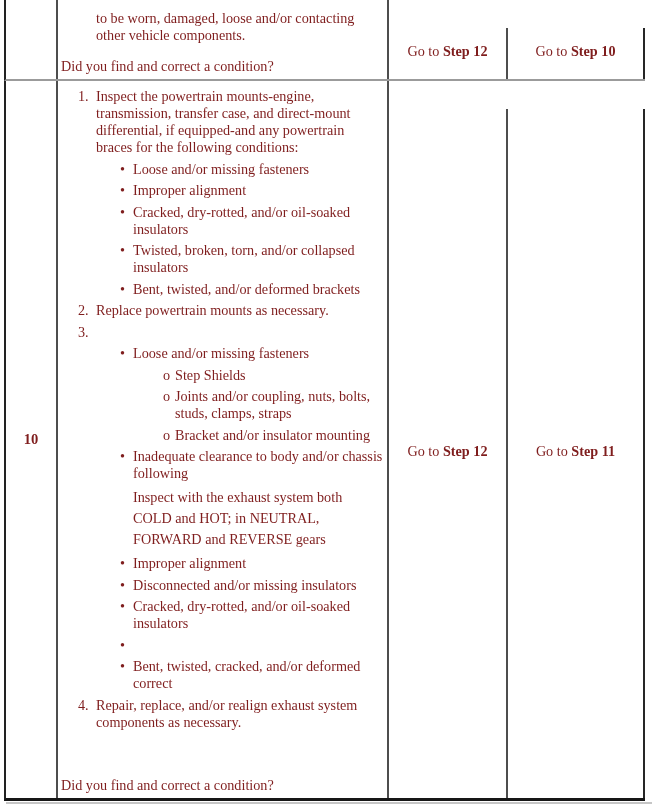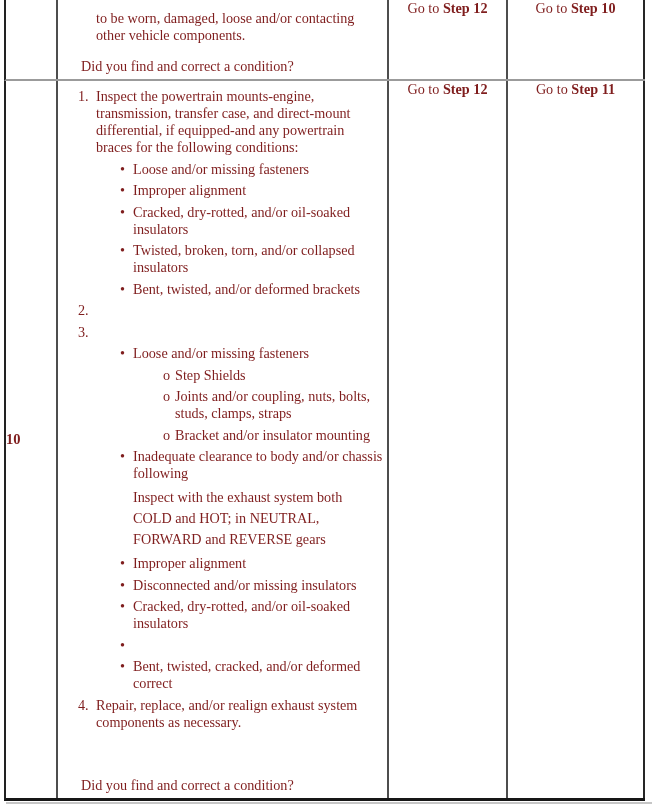--- a/index.html
+++ b/index.html
@@ -13,48 +13,48 @@
     font-size:14.2px;
     line-height:17px;
   }
   .dtable{position:absolute;left:4px;top:0;}
   .trow{display:flex;border-left:2px solid #222222;}
   .row-prev{height:79px;border-bottom:2px solid #9b9b9b;}
   .row-main{height:717px;border-bottom:3px solid #161616;}
   .cell{box-sizing:border-box;overflow:visible;}
   .step-cell{
     width:52px;border-right:2px solid #4d4d4d;
-    display:flex;align-items:center;
+    display:flex;align-items:center;justify-content:center;
     font-weight:bold;font-size:14.6px;
   }
   .action-cell{
     width:331px;border-right:2px solid #4d4d4d;
     display:flex;flex-direction:column;
     padding:7px 0 4px 3px;
   }
   .goto-cell{
     border-right:2px solid #4d4d4d;
-    display:flex;align-items:flex-start;justify-content:center;
-    padding-bottom:5px;text-align:center;
+    display:flex;align-items:center;justify-content:center;
+    padding-bottom:5px;text-align:center;margin-top:28px;
   }
   .yes-cell{width:119px;}
   .no-cell{width:137px;border-right:2px solid #262626;}
   .blk{display:flex;margin-bottom:4.5px;}
   .blk .txt{white-space:pre;}
   .marker{flex:0 0 auto;}
   .blk.continuation{margin-left:35px;margin-top:3px;}
   .blk.numbered{margin-left:17px;}
   .numbered .marker{width:18px;}
   .blk.bullet{margin-left:59px;}
   .bullet .marker{width:13px;}
   .blk.circle{margin-left:102px;}
   .circle .marker{width:12px;}
   .blk.paragraph{margin:5px 0 5px 72px;}
   .paragraph .txt{line-height:21px;}
-  .question{margin-top:auto;margin-left:20px;}
+  .question{margin-top:auto;}
   .goto-text b{font-weight:bold;}
   .shadow-line{position:absolute;left:6px;top:802px;width:646px;height:2px;background:#c6c6c6;}
 </style>
 </head>
 <body>
 
 <div class="page">
   <div class="dtable">
 
     <div class="trow row-prev">
@@ -108,20 +108,21 @@
               <span class="marker">•</span>
               <div class="txt">Twisted, broken, torn, and/or collapsed
 insulators</div>
             </div>
             <div class="blk bullet">
               <span class="marker">•</span>
               <div class="txt">Bent, twisted, and/or deformed brackets</div>
             </div>
             <div class="blk numbered">
               <span class="marker">2.</span>
+              <div class="txt">Replace powertrain mounts as necessary.</div>
             </div>
             <div class="blk numbered">
               <span class="marker">3.</span>
             </div>
             <div class="blk bullet">
               <span class="marker">•</span>
               <div class="txt">Loose and/or missing fasteners</div>
             </div>
             <div class="blk circle">
               <span class="marker">o</span>

